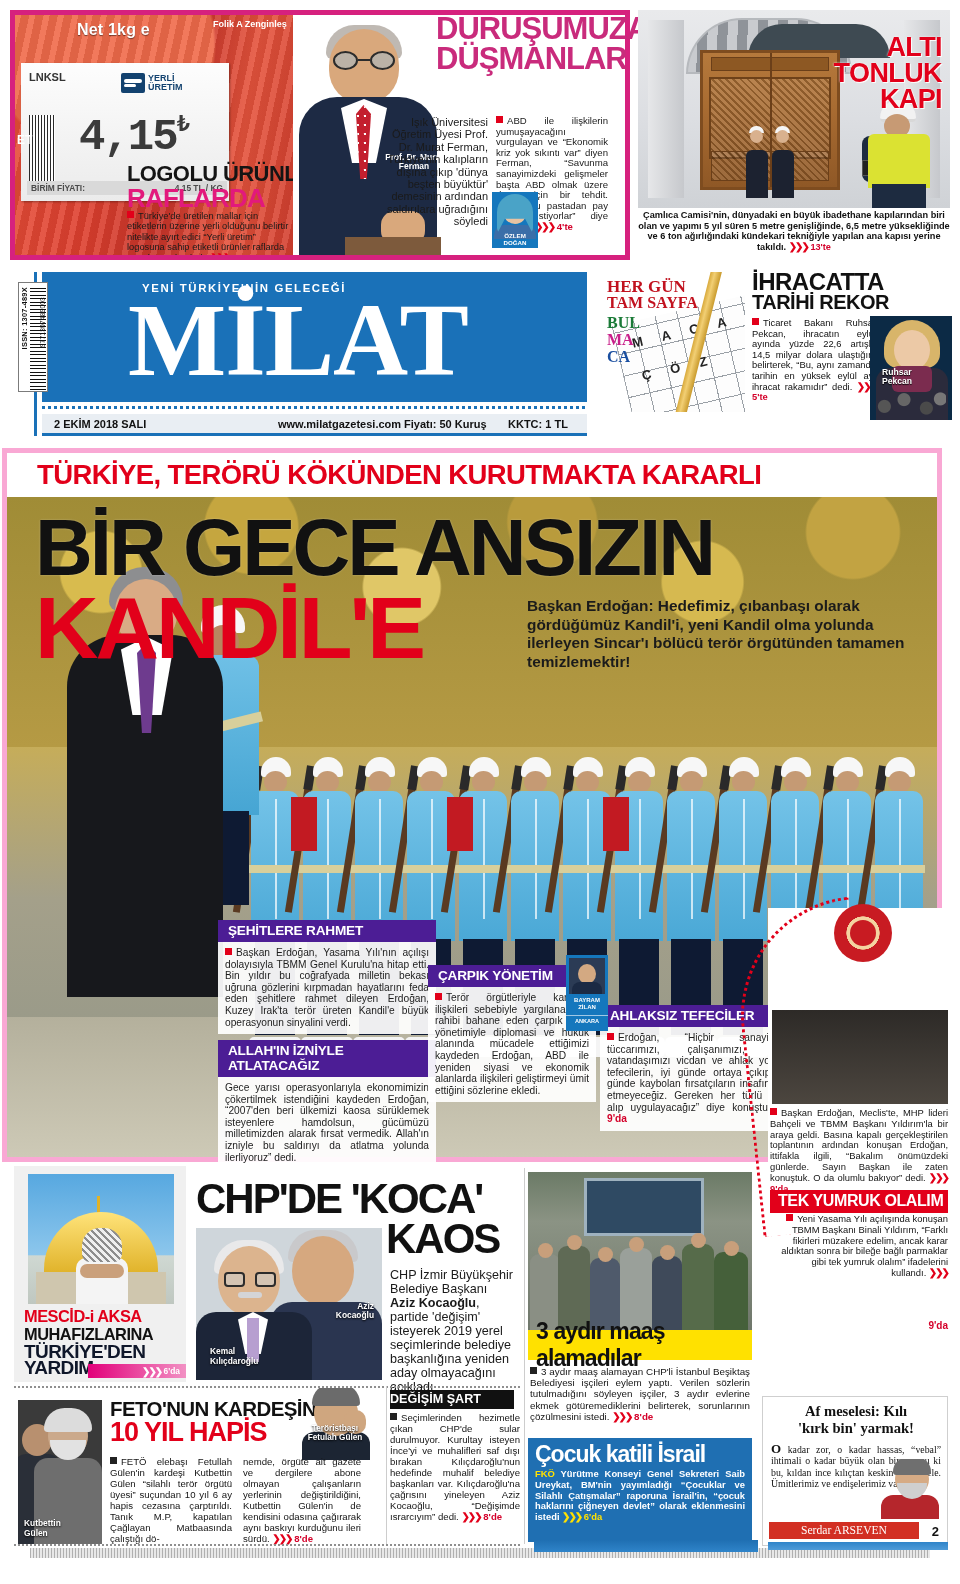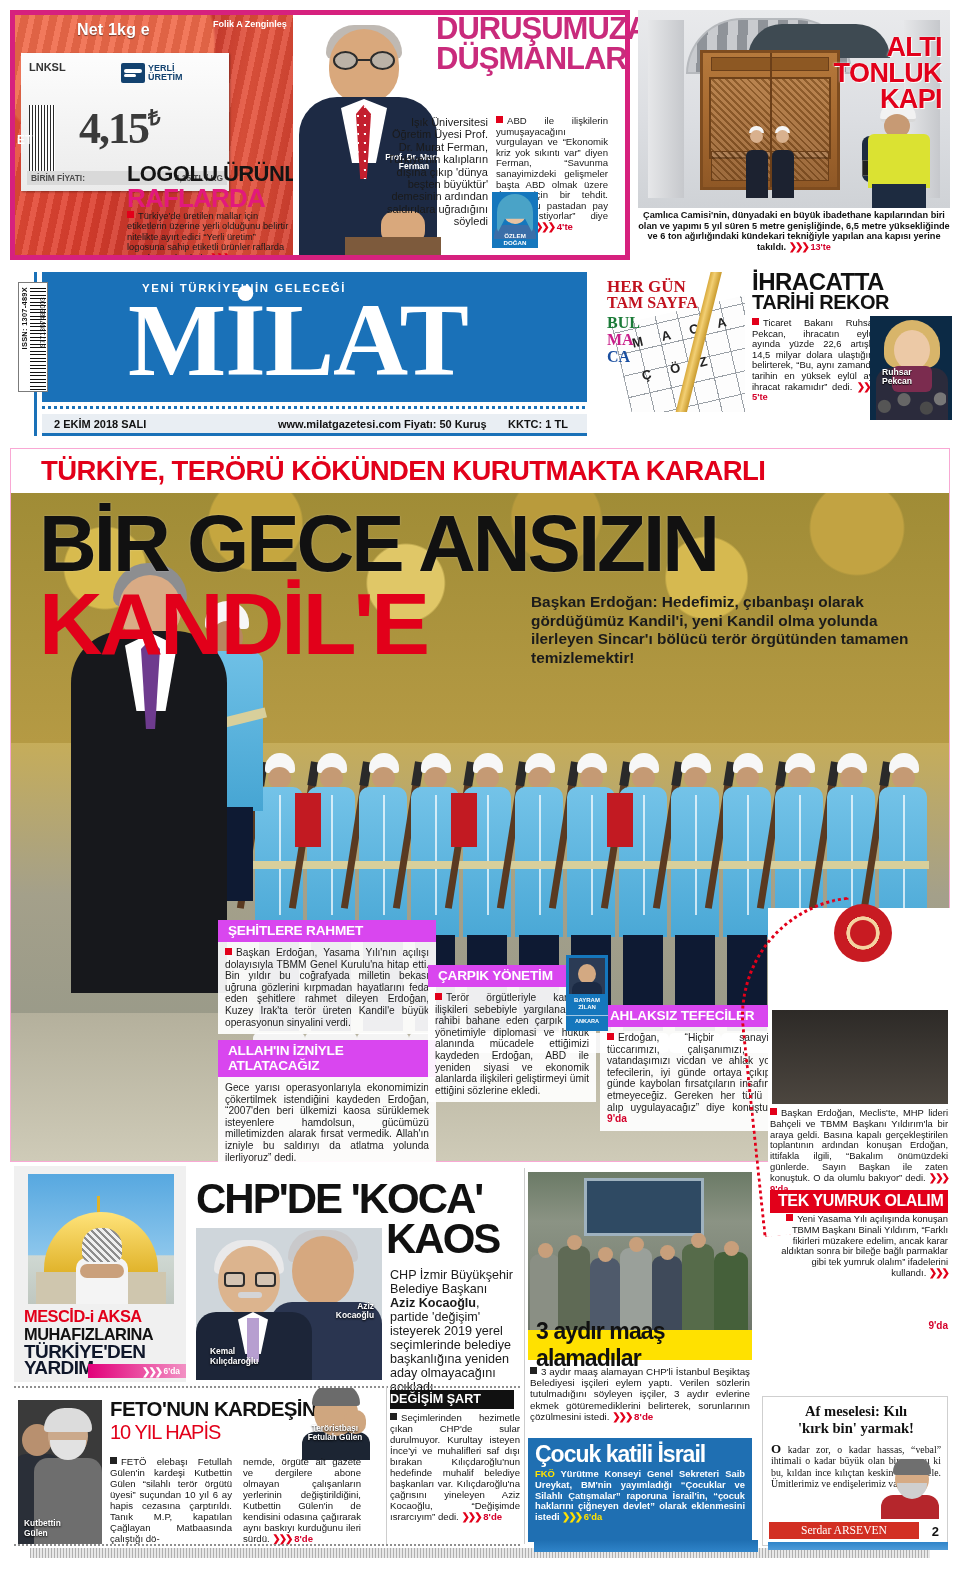--- a/index.html
+++ b/index.html
@@ -34,30 +34,30 @@
   
   .prodphoto { position:absolute; left:0; top:0; width:290px; height:240px;
      background:
        radial-gradient(circle at 30% 12%, #f06a4a 0 38%, rgba(240,106,74,0) 39%),
        linear-gradient(100deg,#e8503a 0%, #de3f2e 32%, #c9352a 55%, #e5533c 75%, #cf3b2c 100%);
   }
   .prodphoto:after{
     content:""; position:absolute; left:0; top:0; right:0; bottom:0;
     background:repeating-linear-gradient(102deg, rgba(255,255,255,.10) 0 6px, rgba(0,0,0,.07) 6px 14px);
   }
-  .tagwhite { position:absolute; left:6px; top:38px; width:208px; height:138px;
+  .tagwhite { position:absolute; left:6px; top:48px; width:208px; height:138px;
      background:linear-gradient(180deg,#fdfdfd,#ebebeb); box-shadow:1px 1px 2px rgba(0,0,0,.35); }
   .netkg { position:absolute; left:62px; top:6px; color:#fff; font-weight:bold; font-size:16px; letter-spacing:.2px; text-shadow:0 1px 1px rgba(0,0,0,.5);}
   .folikA { position:absolute; left:198px; top:4px; color:#fff; font-weight:bold; font-size:9px; line-height:10px;}
   .yerli-badge{ position:absolute; left:100px; top:6px; height:28px; display:flex; align-items:center; gap:3px;}
   .yerli-ic { width:24px; height:20px; background:#13426f; border-radius:2px; position:relative;}
   .yerli-ic:before{content:""; position:absolute; left:3px; top:6px; width:18px; height:4px; background:#fff; border-radius:2px;}
   .yerli-ic:after{content:""; position:absolute; left:3px; top:11px; width:12px; height:3px; background:#fff; border-radius:2px;}
   .yerli-tx { color:#13426f; font-weight:bold; font-size:9px; line-height:9.5px;}
-  .price415 { position:absolute; left:58px; top:48px; font-size:44px; font-weight:bold; color:#3b3b3b; letter-spacing:-2px; font-family:Liberation Serif, serif;}
+  .price415 { position:absolute; left:58px; top:48px; font-size:44px; font-weight:bold; color:#3b3b3b; letter-spacing:-2px; font-family:Liberation Mono, monospace;}
   .price415 sup{font-size:22px; vertical-align:18px;}
   .barcode1 { position:absolute; left:8px; top:52px; width:26px; height:74px;
       background:repeating-linear-gradient(90deg,#2a2a2a 0 1px,#fff 1px 3px,#2a2a2a 3px 4px,#fff 4px 6px);}
   .lnksl { position:absolute; left:8px; top:8px; font-size:11px; font-weight:bold; color:#333;}
   .birimfiyat { position:absolute; left:6px; top:118px; width:200px; height:14px; background:#d9d9d9; color:#4a4a4a; font-size:8.4px; font-weight:bold; display:flex; justify-content:space-between; align-items:center; padding:0 4px;}
   .et-lbl { position:absolute; left:2px; top:118px; color:#fff; font-weight:bold; font-size:12px;}
 
   .ad-l-head1 { position:absolute; left:112px; top:146px; font-size:22px; font-weight:bold; color:#141414; letter-spacing:-.6px;}
   .ad-l-head2 { position:absolute; left:112px; top:168px; font-size:26px; font-weight:bold; color:#e2197c; letter-spacing:-.8px;}
   .ad-l-body { position:absolute; left:112px; top:196px; width:168px; font-size:9.3px; line-height:10.4px; color:#1a1a1a;}
@@ -176,21 +176,21 @@
   .pek-body{position:absolute;left:6px;top:52px;width:72px;height:52px;background:#2b2b3c;border-radius:14px 14px 0 0;}
   .pek-scarf{position:absolute;left:22px;top:50px;width:40px;height:26px;background:#7b2c4f;border-radius:6px;}
   .pek-mic{position:absolute;left:6px;bottom:0;width:70px;height:34px;
     background:radial-gradient(circle at 12% 60%,#555 0 6px,transparent 7px),
                radial-gradient(circle at 40% 40%,#666 0 6px,transparent 7px),
                radial-gradient(circle at 72% 65%,#4a4a4a 0 6px,transparent 7px),
                radial-gradient(circle at 92% 38%,#777 0 6px,transparent 7px);}
   .pek-name{position:absolute;left:12px;top:52px;color:#fff;font-size:8.6px;font-weight:bold;line-height:9.4px;text-shadow:0 1px 1px #000;}
 
   
-  #mainbox { left:10px; top:448px; width:940px; height:714px; background:#f9a8d4; border:1px solid #f9a8d4; overflow:hidden;}
+  #mainbox { left:2px; top:448px; width:940px; height:714px; background:#f9a8d4; border:5px solid #f9a8d4; overflow:hidden;}
   .kicker { position:absolute; left:0; top:0; width:940px; height:44px; background:#fff; display:flex; align-items:center; padding-left:30px;}
   .kicker span { color:#e2001a; font-size:27.5px; font-weight:bold; letter-spacing:-.6px;}
   .mainphoto { position:absolute; left:0; top:44px; width:940px; height:670px; overflow:hidden;
     background:linear-gradient(180deg,#9e8a3a 0%, #b79a45 18%, #c9ae55 35%, #a4a08a 60%, #8f9488 100%);}
   .foliage{position:absolute;left:0;top:0;width:940px;height:250px;
     background:
       radial-gradient(circle at 10% 30%, #d8bb4e 0 40px, transparent 42px),
       radial-gradient(circle at 26% 12%, #c5a63f 0 46px, transparent 48px),
       radial-gradient(circle at 42% 36%, #e0c767 0 38px, transparent 40px),
       radial-gradient(circle at 58% 10%, #b99b3c 0 44px, transparent 46px),
@@ -223,21 +223,21 @@
   .esc-belt{position:absolute;left:0;top:116px;width:80px;height:10px;background:#d8cf9b;transform:rotate(-14deg);}
   .esc-pant{position:absolute;left:14px;top:206px;width:52px;height:94px;background:#0e1a33;}
 
   
   .hl-black { position:absolute; left:28px; top:12px; font-size:80px; font-weight:bold; color:#111; letter-spacing:-3px; line-height:78px;
      text-shadow:0 0 2px rgba(255,255,255,.35); white-space:nowrap;}
   .hl-red { position:absolute; left:28px; top:88px; font-size:88px; font-weight:bold; color:#e2001a; letter-spacing:-3px; line-height:86px; white-space:nowrap;}
   .hl-deck { position:absolute; left:520px; top:100px; width:392px; font-size:15.4px; line-height:18.6px; font-weight:bold; color:#1b1b1b;}
 
   
-  .ibox-hd { background:#d946ef; color:#fff; font-weight:bold; font-size:13.6px; padding:3px 16px 4px 10px; letter-spacing:-.2px;}
+  .ibox-hd { background:#4c1d95; color:#fff; font-weight:bold; font-size:13.6px; padding:3px 16px 4px 10px; letter-spacing:-.2px;}
   .ibox-bd { background:rgba(255,255,255,.93); padding:5px 7px 6px 7px;}
   .ib1 { position:absolute; left:218px; top:920px; width:218px;}
   .ib2 { position:absolute; left:218px; top:1040px; width:218px;}
   .ib3 { position:absolute; left:428px; top:965px; width:168px;}
   .ib4 { position:absolute; left:600px; top:1005px; width:204px;}
 
   .zilan { position:absolute; left:566px; top:955px; width:42px; height:76px; background:#1577bd;}
   .zilan-ph{position:absolute;left:3px;top:3px;width:36px;height:36px;background:#2b3b55;overflow:hidden;}
   .zilan-face{position:absolute;left:9px;top:6px;width:18px;height:20px;border-radius:50%;background:#d3a982;}
   .zilan-body{position:absolute;left:3px;top:24px;width:30px;height:14px;background:#1b2a44;border-radius:8px 8px 0 0;}
@@ -304,21 +304,21 @@
   
   .feto-ph { position:absolute; left:18px; top:1400px; width:84px; height:144px; overflow:hidden; background:#3a3a3a;}
   .kg-head{position:absolute;left:30px;top:14px;width:40px;height:44px;border-radius:50%;background:#cba98b;}
   .kg-hair{position:absolute;left:26px;top:8px;width:48px;height:24px;border-radius:24px 24px 4px 4px;background:#dcdcdc;}
   .kg-beard{position:absolute;left:32px;top:40px;width:36px;height:20px;border-radius:0 0 18px 18px;background:#e2e2e2;}
   .kg-body{position:absolute;left:16px;top:58px;width:68px;height:86px;background:#6e6e6e;border-radius:14px 14px 0 0;}
   .kg2-head{position:absolute;left:4px;top:24px;width:30px;height:32px;border-radius:50%;background:#b8906f;}
   .kg2-body{position:absolute;left:-4px;top:54px;width:46px;height:90px;background:#2a2f38;border-radius:12px 12px 0 0;}
   .kg-cap{position:absolute;left:6px;bottom:6px;color:#fff;font-size:8.4px;font-weight:bold;line-height:9.4px;text-shadow:0 1px 2px #000;}
   .feto-h1 { position:absolute; left:110px; top:1398px; font-size:20.5px; font-weight:bold; color:#111; letter-spacing:-.6px; line-height:21px;}
-  .feto-h2 { position:absolute; left:110px; top:1418px; font-size:20px; font-weight:normal; color:#e2001a; letter-spacing:-1px; line-height:28px;}
+  .feto-h2 { position:absolute; left:110px; top:1418px; font-size:27px; font-weight:bold; color:#e2001a; letter-spacing:-1px; line-height:28px;}
   .feto-c1 { position:absolute; left:110px; top:1456px; width:122px; font-size:9.6px; line-height:11px; color:#141414; text-align:justify;}
   .feto-c2 { position:absolute; left:243px; top:1456px; width:118px; font-size:9.6px; line-height:11px; color:#141414; text-align:justify;}
   .fg-ph { position:absolute; left:300px; top:1388px; width:74px; height:72px; overflow:hidden;}
   .fg-head{position:absolute;left:14px;top:2px;width:44px;height:46px;border-radius:50%;background:#cfa67f;}
   .fg-hair{position:absolute;left:12px;top:-4px;width:48px;height:22px;border-radius:24px 24px 4px 4px;background:#6b6b6b;}
   .fg-body{position:absolute;left:2px;top:44px;width:68px;height:28px;background:#1c2533;border-radius:12px 12px 0 0;}
   .fg-hand{position:absolute;left:44px;top:22px;width:22px;height:24px;border-radius:10px;background:#cfa67f;}
   .fg-cap { position:absolute; left:296px; top:1424px; width:78px; text-align:center; color:#fff; font-size:8.2px; font-weight:bold; line-height:9.4px; text-shadow:0 1px 2px #000;}
 
   

